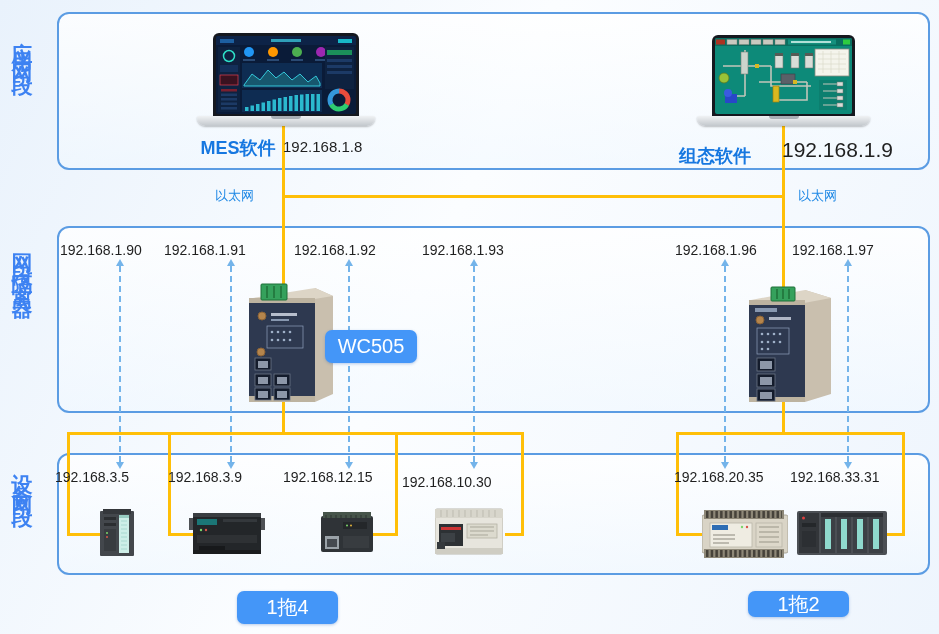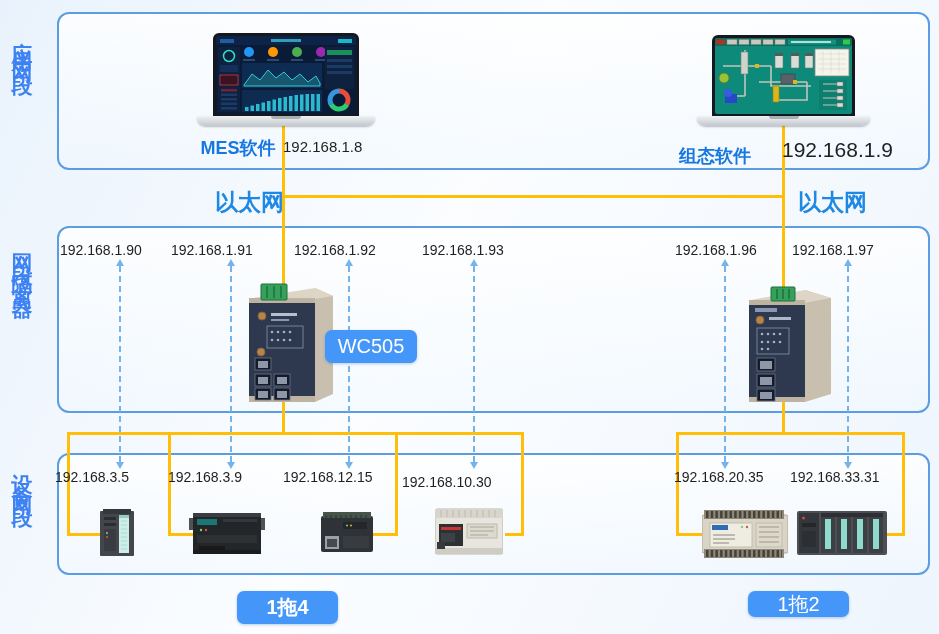--- a/index.html
+++ b/index.html
@@ -16,21 +16,21 @@
     border:4px solid transparent;border-top:none;border-bottom:7px solid #74b4ea;}
   .dash::after{content:"";position:absolute;bottom:-7px;left:-5px;
     border:4px solid transparent;border-bottom:none;border-top:7px solid #74b4ea;}
   .ip{position:absolute;width:120px;font-size:14px;color:#1f1f1f;
     white-space:nowrap;z-index:3;}
   .badge{position:absolute;background:#4496f8;color:#fff;border-radius:7px;
     display:flex;align-items:center;justify-content:center;font-size:20px;z-index:4;
     box-shadow:0 1px 3px rgba(30,90,180,.3);}
   .swname{position:absolute;color:#1677e0;font-weight:bold;font-size:18px;
     text-align:center;white-space:nowrap;z-index:3;}
-  .eth{position:absolute;color:#1e88e5;font-weight:bold;font-size:23px;z-index:3;white-space:nowrap;}
+  .eth{position:absolute;color:#1e88e5;font-weight:normal;font-size:13px;z-index:3;white-space:nowrap;}
   .laptop{position:absolute;z-index:3;}
   .laptop .scr{position:absolute;background:#15181f;border-radius:6px 6px 0 0;
     padding:3px;box-sizing:border-box;}
   .laptop .scr svg{display:block;border-radius:2px;}
   .laptop .base{position:absolute;background:linear-gradient(180deg,#f0f2f4,#c2c7cc);
     border-radius:2px 2px 9px 9px;box-shadow:0 1px 2px rgba(0,0,0,.25);}
   .laptop .base::after{content:"";position:absolute;left:50%;transform:translateX(-50%);
     top:0;width:30px;height:3px;background:#a9afb6;border-radius:0 0 4px 4px;}
   .dev{position:absolute;z-index:3;line-height:0;}
 </style>
@@ -172,21 +172,21 @@
   </div>
 
   <div class="swname" style="left:194px;top:136px;width:88px;">MES软件</div>
   <div class="ip" style="left:283px;top:138px;width:110px;font-size:15px;">192.168.1.8</div>
   <div class="swname" style="left:672px;top:136px;width:86px;margin-top:8px;">组态软件</div>
   <div class="ip" style="left:782px;top:138px;width:110px;font-size:21px;">192.168.1.9</div>
   <div class="eth" style="left:215px;top:187px;">以太网</div>
   <div class="eth" style="left:798px;top:187px;">以太网</div>
 
   <div class="ip" style="left:60px;top:242px;">192.168.1.90</div>
-  <div class="ip" style="left:171px;top:242px;">192.168.1.91</div>
+  <div class="ip" style="left:164px;top:242px;">192.168.1.91</div>
   <div class="ip" style="left:294px;top:242px;">192.168.1.92</div>
   <div class="ip" style="left:422px;top:242px;">192.168.1.93</div>
   <div class="ip" style="left:675px;top:242px;">192.168.1.96</div>
   <div class="ip" style="left:792px;top:242px;">192.168.1.97</div>
 
   <div class="dev" style="left:241px;top:282px;">
     <svg width="92" height="122" viewBox="0 0 92 122">
       <polygon points="74,6 92,14 92,112 74,120" fill="#c9bfae"></polygon>
       <polygon points="12,16 74,6 92,14 30,24" fill="#ddd5c6"></polygon>
       <rect x="8" y="16" width="66" height="104" rx="2" fill="#2e3950"></rect>
@@ -344,16 +344,16 @@
       <rect x="40" y="4" width="14" height="40" fill="#3c4045"></rect>
       <rect x="44" y="10" width="6" height="30" fill="#8fd9cd"></rect>
       <rect x="56" y="4" width="14" height="40" fill="#3c4045"></rect>
       <rect x="60" y="10" width="6" height="30" fill="#8fd9cd"></rect>
       <rect x="72" y="4" width="14" height="40" fill="#3c4045"></rect>
       <rect x="76" y="10" width="6" height="30" fill="#8fd9cd"></rect>
       <rect x="24" y="4" width="62" height="4" fill="#2c2f33"></rect>
     </svg>
   </div>
 
-  <div class="badge" style="left:237px;top:591px;width:101px;height:33px;font-weight:bold;">1拖4</div>
+  <div class="badge" style="left:237px;top:591px;width:101px;height:33px;">1拖4</div>
   <div class="badge" style="left:748px;top:591px;width:101px;height:26px;">1拖2</div>
 
 </div>
 
 </body></html>

